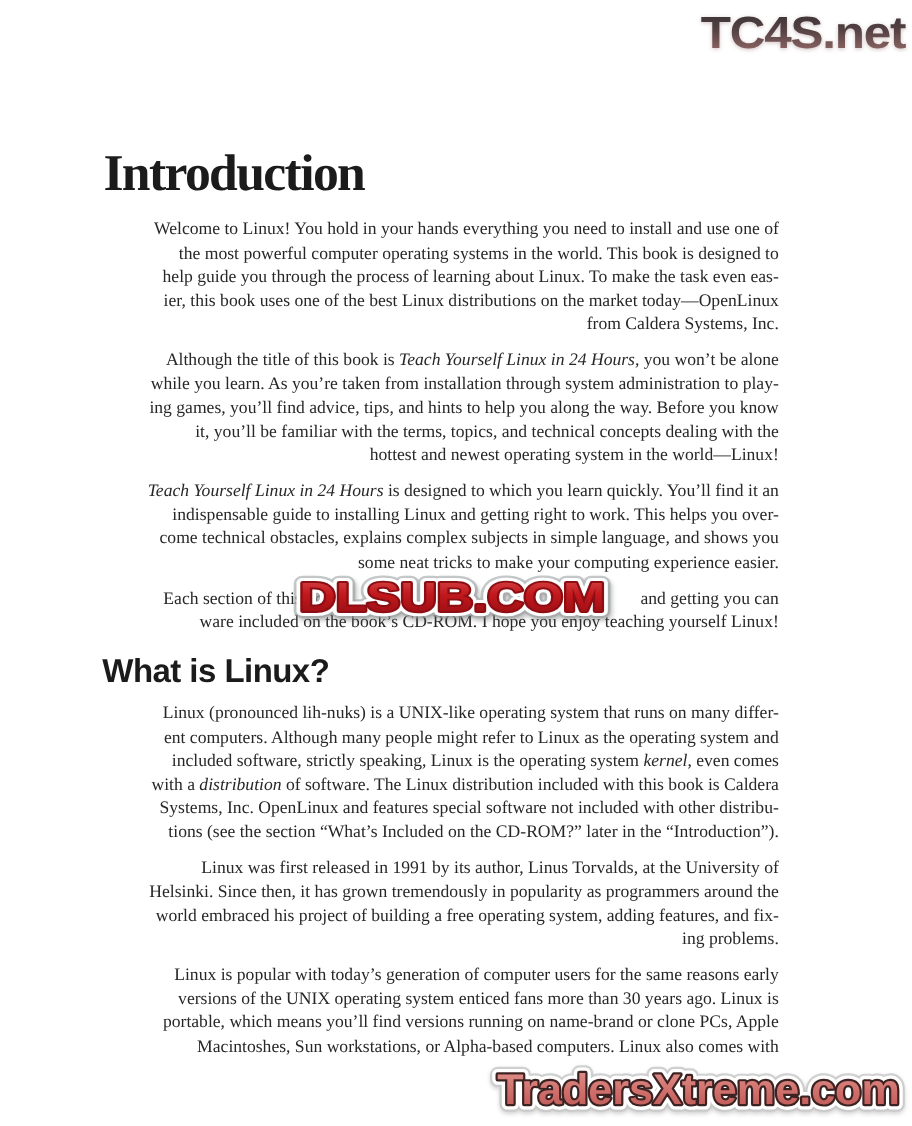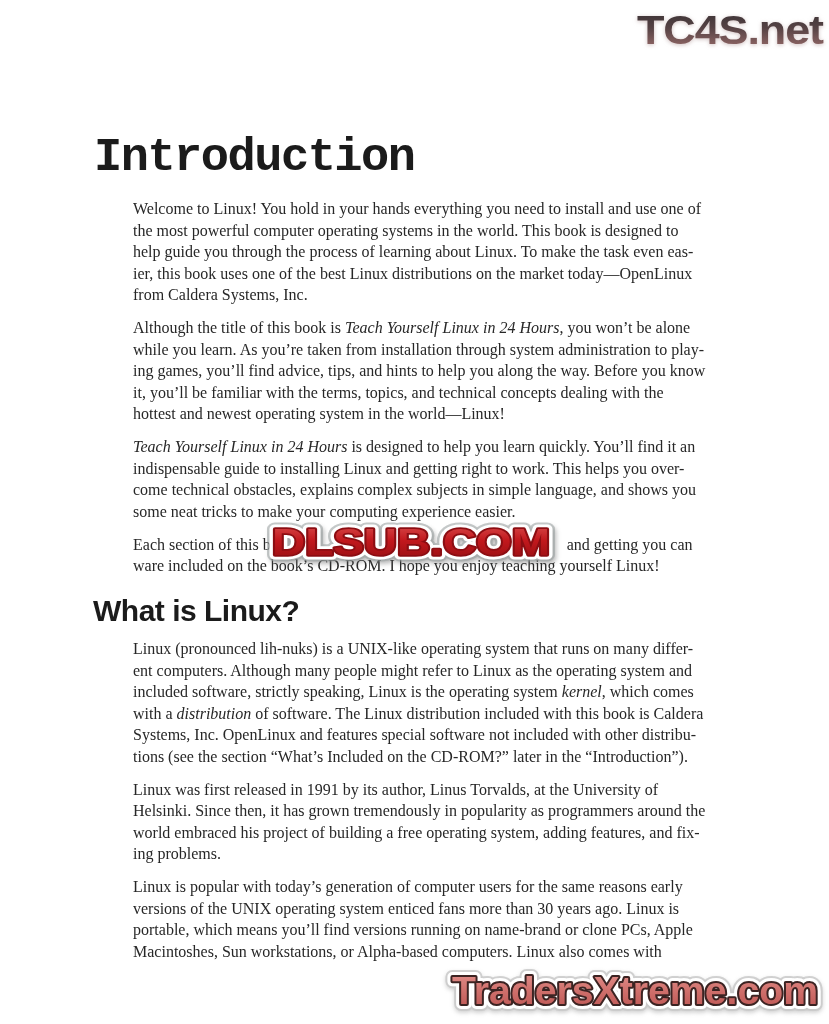--- a/index.html
+++ b/index.html
@@ -7,33 +7,33 @@
     position:relative;
     width:829px;height:1024px;
     background:#ffffff;
     overflow:hidden;
     font-family:"Liberation Serif", serif;
     color:#272727;
     border-radius:11px;
   }
   .page-title{
     position:absolute;left:94px;top:131px;margin:0;
-    font-family:Liberation Mono, monospace;
+    font-family:Liberation Serif, serif;
     font-weight:bold;font-size:47px;letter-spacing:-1.5px;
     color:#1b1b1b;
   }
   .section-heading{
     position:absolute;left:93px;top:594px;margin:0;
     font-family:"Liberation Sans", sans-serif;
     font-weight:bold;font-size:30px;letter-spacing:-0.5px;
     color:#1b1b1b;
   }
   .body-block{
     position:absolute;left:133px;width:575px;
-    font-size:16px;line-height:21.5px;
+    font-size:16px;line-height:21.5px;text-align:right;
   }
   #sec0{top:198px;}
   #sec1{top:638px;}
   .para{margin:0 0 11.5px 0;}
   .line{white-space:nowrap;}
   .line em{}
   .gap{display:inline-block;height:1px;vertical-align:baseline;}
   
   .wm{position:absolute;z-index:5;pointer-events:none;}
   .wm text{font-family:"Liberation Sans", sans-serif;font-weight:bold;}
@@ -68,21 +68,21 @@
         <div class="line"><span>from Caldera Systems, Inc.</span></div>
       </div>
       <div class="para">
         <div class="line"><span>Although the title of this book is </span><em>Teach Yourself Linux in 24 Hours</em><span>, you won’t be alone</span></div>
         <div class="line"><span>while you learn. As you’re taken from installation through system administration to play-</span></div>
         <div class="line"><span>ing games, you’ll find advice, tips, and hints to help you along the way. Before you know</span></div>
         <div class="line"><span>it, you’ll be familiar with the terms, topics, and technical concepts dealing with the</span></div>
         <div class="line"><span>hottest and newest operating system in the world—Linux!</span></div>
       </div>
       <div class="para">
-        <div class="line"><em>Teach Yourself Linux in 24 Hours</em><span> is designed to help you learn quickly. You’ll find it an</span></div>
+        <div class="line"><em>Teach Yourself Linux in 24 Hours</em><span> is designed to which you learn quickly. You’ll find it an</span></div>
         <div class="line"><span>indispensable guide to installing Linux and getting right to work. This helps you over-</span></div>
         <div class="line"><span>come technical obstacles, explains complex subjects in simple language, and shows you</span></div>
         <div class="line"><span>some neat tricks to make your computing experience easier.</span></div>
       </div>
       <div class="para">
         <div class="line"><span>Each section of this bo</span><span class="gap" style="width: 288px;"></span><span>and getting you can</span></div>
         <div class="line"><span>ware included on the book’s CD-ROM. I hope you enjoy teaching yourself Linux!</span></div>
       </div>
     </div>
 
@@ -101,21 +101,21 @@
       <text x="149" y="41" text-anchor="middle" font-size="37" textLength="278" lengthAdjust="spacingAndGlyphs" fill="url(#gradMid)">DLSUB.COM</text>
     </g>
   </svg>
 
   <h2 class="section-heading">What is Linux?</h2>
 
   <div id="sec1" class="body-block">
       <div class="para">
         <div class="line"><span>Linux (pronounced lih-nuks) is a UNIX-like operating system that runs on many differ-</span></div>
         <div class="line"><span>ent computers. Although many people might refer to Linux as the operating system and</span></div>
-        <div class="line"><span>included software, strictly speaking, Linux is the operating system </span><em>kernel</em><span>, which comes</span></div>
+        <div class="line"><span>included software, strictly speaking, Linux is the operating system </span><em>kernel</em><span>, even comes</span></div>
         <div class="line"><span>with a </span><em>distribution</em><span> of software. The Linux distribution included with this book is Caldera</span></div>
         <div class="line"><span>Systems, Inc. OpenLinux and features special software not included with other distribu-</span></div>
         <div class="line"><span>tions (see the section “What’s Included on the CD-ROM?” later in the “Introduction”).</span></div>
       </div>
       <div class="para">
         <div class="line"><span>Linux was first released in 1991 by its author, Linus Torvalds, at the University of</span></div>
         <div class="line"><span>Helsinki. Since then, it has grown tremendously in popularity as programmers around the</span></div>
         <div class="line"><span>world embraced his project of building a free operating system, adding features, and fix-</span></div>
         <div class="line"><span>ing problems.</span></div>
       </div>

